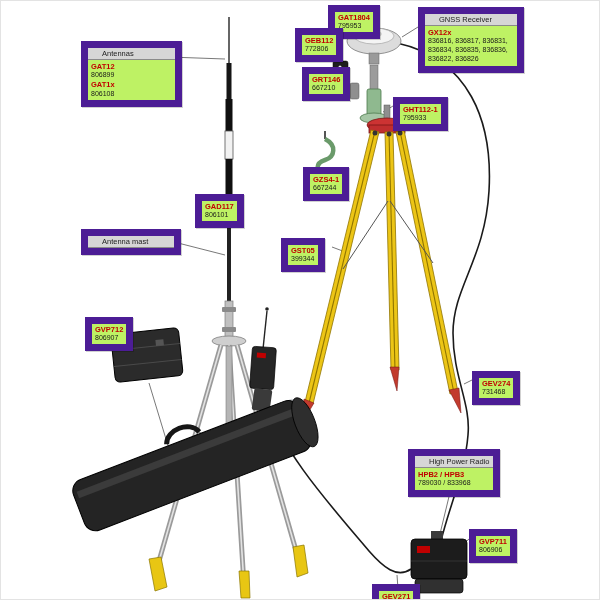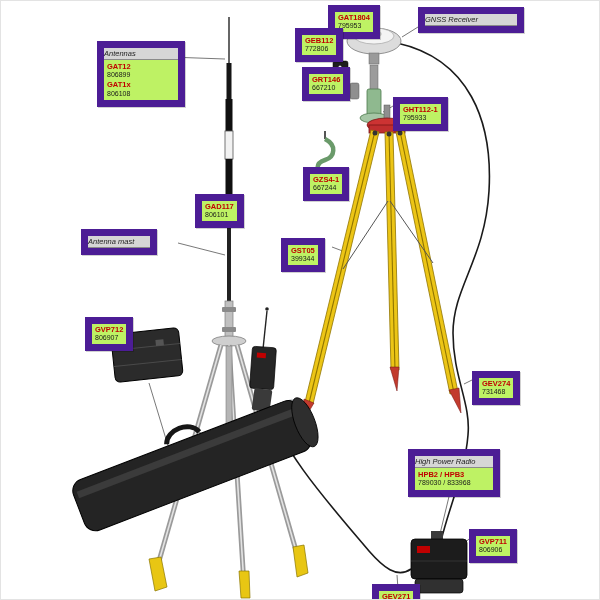--- a/index.html
+++ b/index.html
@@ -3,21 +3,21 @@
 <meta charset="utf-8">
 <style>
   * { box-sizing: border-box; margin: 0; padding: 0; }
   html, body { width: 600px; height: 600px; background: #fff; font-family: "Liberation Sans", sans-serif; }
   .canvas { position: relative; width: 600px; height: 600px; background: #fff; overflow: hidden; border: 1px solid #e3e3e3; }
   .diagram-svg { position: absolute; left: 0; top: 0; }
   .label, .box { position: absolute; background: #bef264; border: 7px solid #4c1d95; white-space: nowrap; box-shadow: 1px 1px 0 rgba(0,0,0,.18); }
   .label { padding: 1px 3px; }
   .code { display: block; color: #c00000; font-weight: bold; font-size: 7.5px; line-height: 1.25; }
   .num  { display: block; color: #1a1a1a; font-size: 7px;  line-height: 1.25; }
-  .box .hdr { background: #d6d6d6; border-bottom: 1px solid #8a8a8a; font-size: 7.5px; color: #222; padding: 1px 0; font-style: italic; }
+  .box .hdr { background: #d6d6d6; border-bottom: 1px solid #8a8a8a; font-size: 7.5px; color: #222; padding: 1px 14px; }
   .box .body { padding: 2px 3px; }
 </style>
 </head>
 <body>
 
 <div class="canvas">
 
   <svg class="diagram-svg" width="600" height="600" viewBox="0 0 600 600">
 
     <text transform="translate(108,505) rotate(-27)" font-size="24" fill="#a7adb5" opacity="0.5">www.rustechno.com</text>
@@ -168,21 +168,21 @@
 
     <g>
       <rect x="430" y="530" width="12" height="10" fill="#3a3a3a"></rect>
       <rect x="410" y="538" width="56" height="40" rx="4" fill="#1c1c1c" stroke="#000" stroke-width="0.8"></rect>
       <rect x="416" y="545" width="13" height="7" fill="#c00000"></rect>
       <line x1="410" y1="560" x2="466" y2="560" stroke="#333" stroke-width="1"></line>
       <rect x="414" y="578" width="48" height="14" rx="3" fill="#303030" stroke="#000" stroke-width="0.7"></rect>
     </g>
   </svg>
 
-  <div class="box" style="left:96px; top:40px; width:88px">
+  <div class="box" style="left:80px; top:40px; width:101px">
     <div class="hdr">Antennas</div>
     <div class="body">
       <span class="code">GAT12</span>
       <span class="num">806899</span>
       <span class="code">GAT1x</span>
       <span class="num">806108</span>
     </div>
   </div>
 
   <div class="label" style="left:327px; top:4px">
@@ -190,20 +190,26 @@
     <span class="num">795953</span>
   </div>
 
   <div class="label" style="left:294px; top:27px">
     <span class="code">GEB112</span>
     <span class="num">772806</span>
   </div>
 
   <div class="box" style="left:417px; top:6px; width:106px">
     <div class="hdr">GNSS Receiver</div>
+    <div class="body">
+      <span class="code">GX12x</span>
+      <span class="num">836816, 836817, 836831,</span>
+      <span class="num">836834, 836835, 836836,</span>
+      <span class="num">836822, 836826</span>
+    </div>
   </div>
 
   <div class="label" style="left:301px; top:66px">
     <span class="code">GRT146</span>
     <span class="num">667210</span>
   </div>
 
   <div class="label" style="left:392px; top:96px">
     <span class="code">GHT112-1</span>
     <span class="num">795933</span>
@@ -212,21 +218,21 @@
   <div class="label" style="left:302px; top:166px">
     <span class="code">GZS4-1</span>
     <span class="num">667244</span>
   </div>
 
   <div class="label" style="left:194px; top:193px">
     <span class="code">GAD117</span>
     <span class="num">806101</span>
   </div>
 
-  <div class="box" style="left:80px; top:228px; width:76px">
+  <div class="box" style="left:80px; top:228px; width:100px">
     <div class="hdr">Antenna mast</div>
   </div>
 
   <div class="label" style="left:280px; top:237px">
     <span class="code">GST05</span>
     <span class="num">399344</span>
   </div>
 
   <div class="label" style="left:84px; top:316px">
     <span class="code">GVP712</span>

